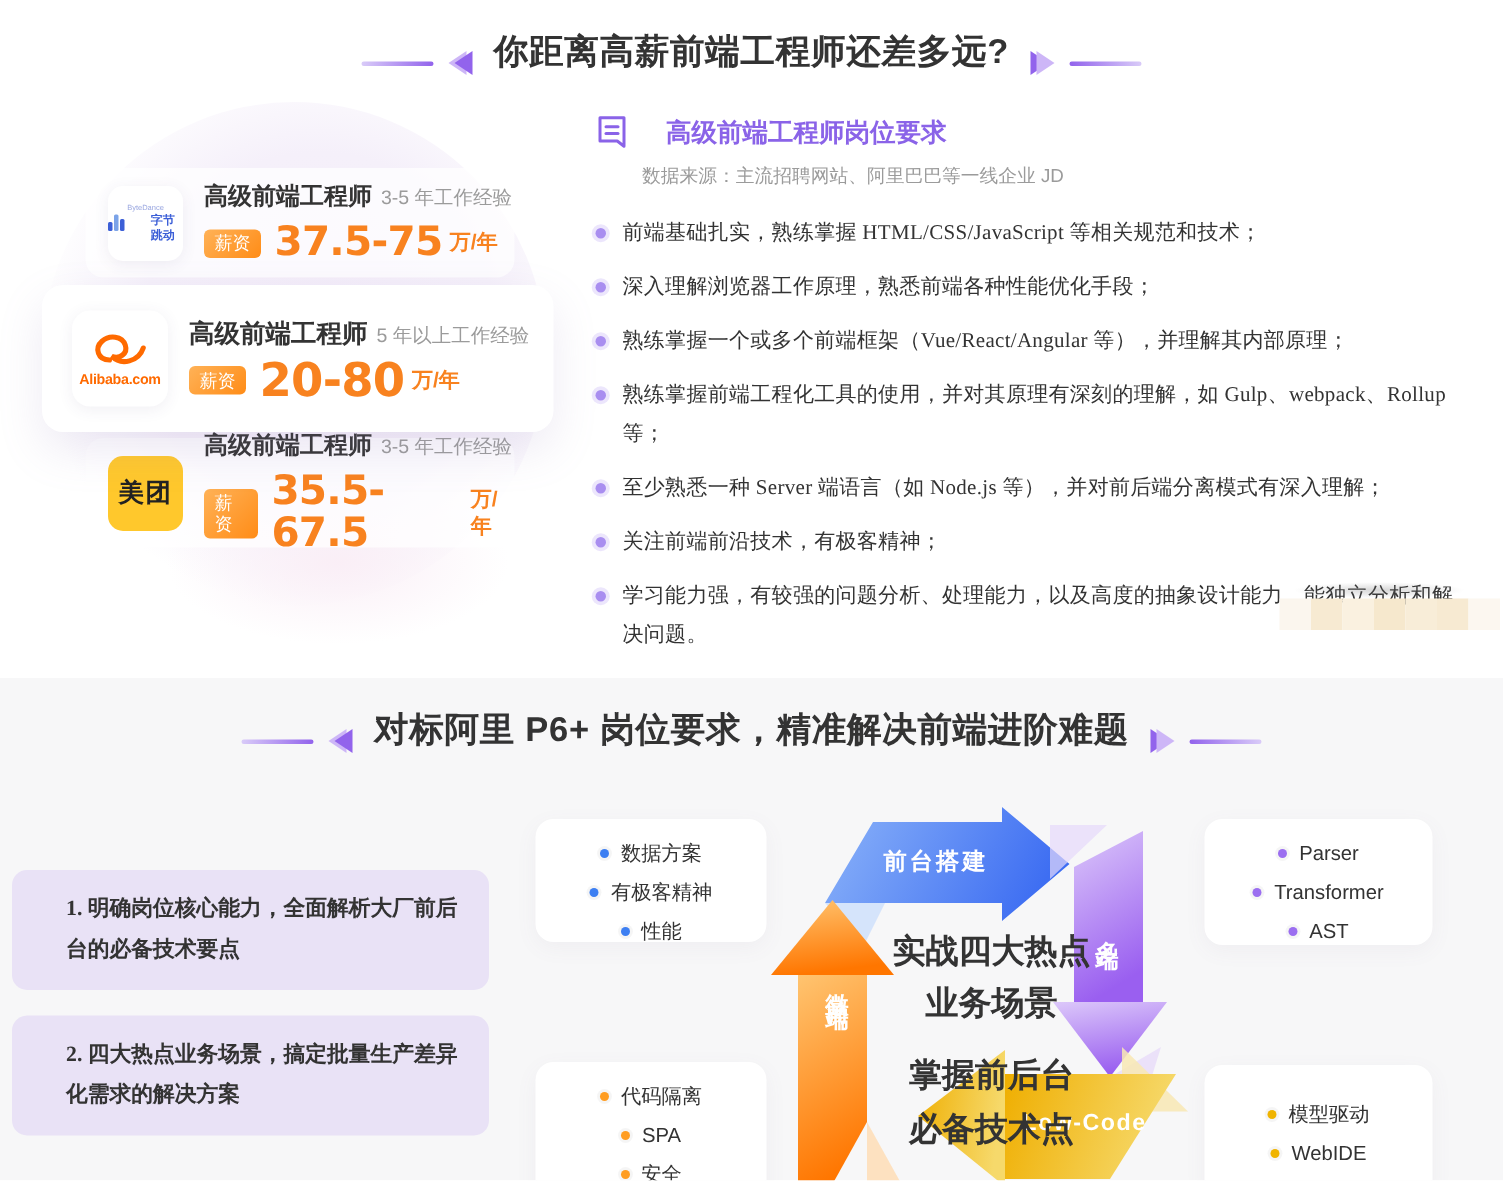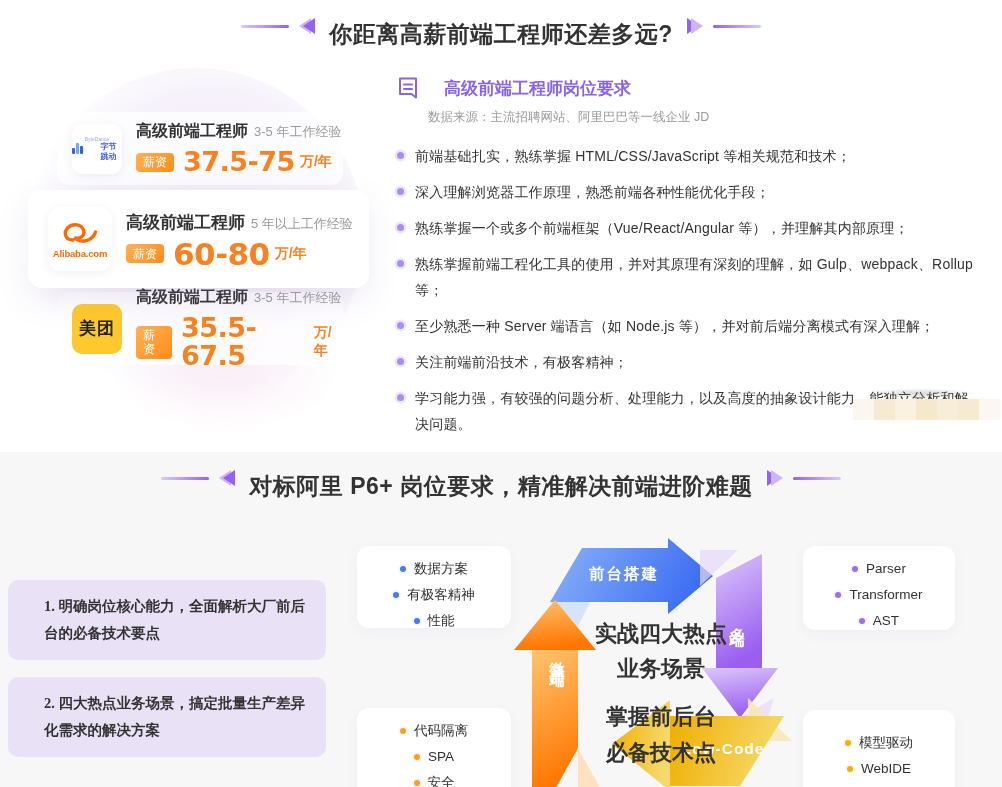--- a/index.html
+++ b/index.html
@@ -1,20 +1,20 @@
 <!DOCTYPE html>
 <html style="--accent-purple: #8a63e8; --bullet-purple: #a98ef0; --salary-orange: #f8821f; --section2-bg: #f7f7f8; --point-box-bg: #e9e2f6; --card-bullet-blue: #3d7ff2; --card-bullet-orange: #ff9d22; --card-bullet-purple: #9b6ef0; --card-bullet-yellow: #f0b400; --meituan-yellow: #ffc82c; --alibaba-orange: #ff6a00; --bytedance-blue: #3c5fd7; --arrow-blue: #3e6ef2; --arrow-purple: #9a5ff0; --arrow-orange: #ff7600; --arrow-yellow: #f0b400;"><head>
 <meta charset="utf-8">
 <style>
   html,body{margin:0;padding:0;}
   body{font-family:"Liberation Sans","DejaVu Sans",sans-serif;background:#fff;}
   .page{position:relative;width:1002px;height:787px;overflow:hidden;background:#fff;color:#333;}
 
   
-  .sec-title{position:absolute;left:0;width:100%;display:flex;align-items:flex-start;justify-content:center;gap:14px;}
+  .sec-title{position:absolute;left:0;width:100%;display:flex;align-items:flex-end;justify-content:center;gap:14px;}
   .sec-title h2{margin:0;font-size:23px;font-weight:700;color:#333;letter-spacing:.5px;line-height:32px;}
   .deco{display:flex;align-items:center;}
   .deco-line{width:48px;height:3px;border-radius:2px;}
   .deco.left .deco-line{background:linear-gradient(90deg,#d9cbf8,#9263ec);margin-right:10px;}
   .deco.right .deco-line{background:linear-gradient(270deg,#d9cbf8,#9263ec);margin-left:10px;}
   .tri{width:0;height:0;border-style:solid;}
   .tri-l{border-width:8px 12px 8px 0;border-color:transparent #cdb6f7 transparent transparent;}
   .tri-l.solid{border-right-color:#9263ec;margin-left:-8px;}
   .tri-r{border-width:8px 0 8px 12px;border-color:transparent transparent transparent #9263ec;}
   .tri-r.light{border-left-color:#cdb6f7;margin-left:-8px;}
@@ -59,21 +59,21 @@
       background:linear-gradient(135deg,#ffb257,#ff8c17);margin-right:9px;line-height:14px;}
   .salary-num{font-family:"DejaVu Sans",sans-serif;font-size:27px;font-weight:800;
       color:var(--salary-orange,#f8821f);letter-spacing:-.5px;line-height:28px;}
   .c2 .salary-num{font-size:31px;}
   .salary-unit{font-size:14px;font-weight:700;color:var(--salary-orange,#f8821f);margin-left:5px;}
 
   .reqs{position:absolute;left:397px;top:76px;width:596px;}
   .req-head{display:flex;align-items:center;gap:25px;}
   .req-head h3{margin:0;font-size:17px;font-weight:700;color:var(--accent-purple,#8a63e8);}
   .req-src{margin:9px 0 0 31px;font-size:12.5px;color:#9b9b9b;}
-  .req-list{list-style:none;margin:17px 0 0 0;padding:0;}
+  .req-list{list-style:none;margin:17px 0 0 0;padding:0;font-family:Liberation Serif, serif;}
   .req-list li{display:flex;gap:11px;margin-bottom:10px;font-size:14px;line-height:26px;color:#333;letter-spacing:.2px;}
   .req-list .dot{flex-shrink:0;width:7px;height:7px;border-radius:50%;background:var(--bullet-purple,#a98ef0);
       margin-top:9px;box-shadow:0 0 0 2.5px rgba(169,142,240,.22);}
   .req-list span{max-width:566px;}
 
   .shadow-ellipse{position:absolute;left:862px;top:388px;width:115px;height:11px;
       background:radial-gradient(ellipse, rgba(110,110,110,.28) 0%, rgba(110,110,110,0) 70%);}
   .pixel-deco{position:absolute;left:853px;top:399px;display:flex;}
   .pixel-deco i{display:block;width:21px;height:21px;}
 
@@ -173,21 +173,21 @@
         </svg>
         <span class="ali-text">Alibaba.com</span>
       </div>
       <div class="job-info">
         <div class="job-row1">
           <span class="job-title">高级前端工程师</span>
           <span class="job-exp">5 年以上工作经验</span>
         </div>
         <div class="job-row2">
           <span class="salary-badge">薪资</span>
-          <span class="salary-num">60-80</span>
+          <span class="salary-num">20-80</span>
           <span class="salary-unit">万/年</span>
         </div>
       </div>
     </div>
 
     <div class="job-card c3">
       <div class="tile mt">
         <span class="mt-text">美团</span>
       </div>
       <div class="job-info">

